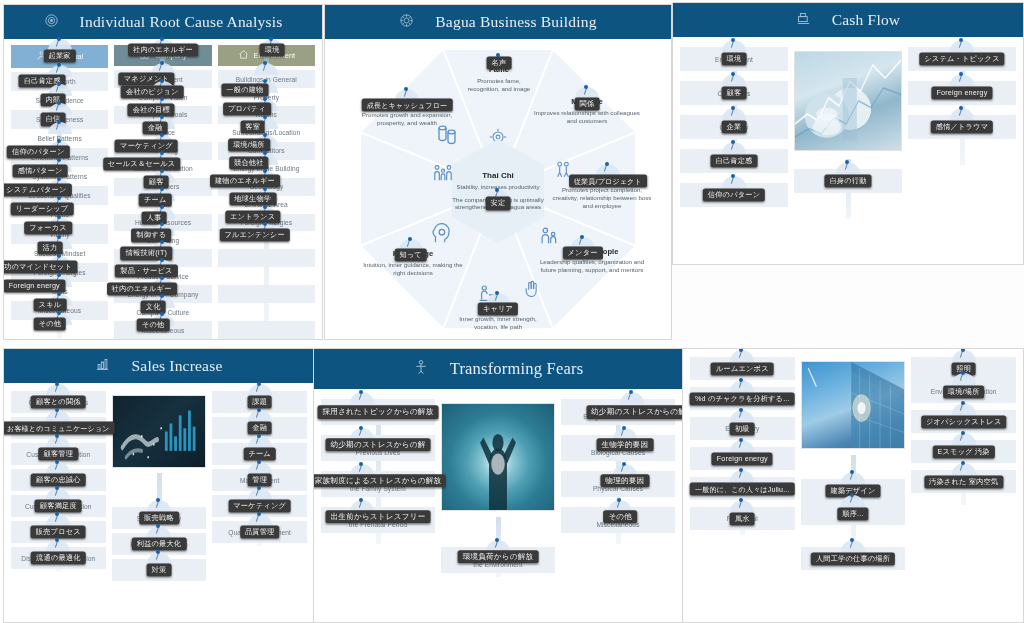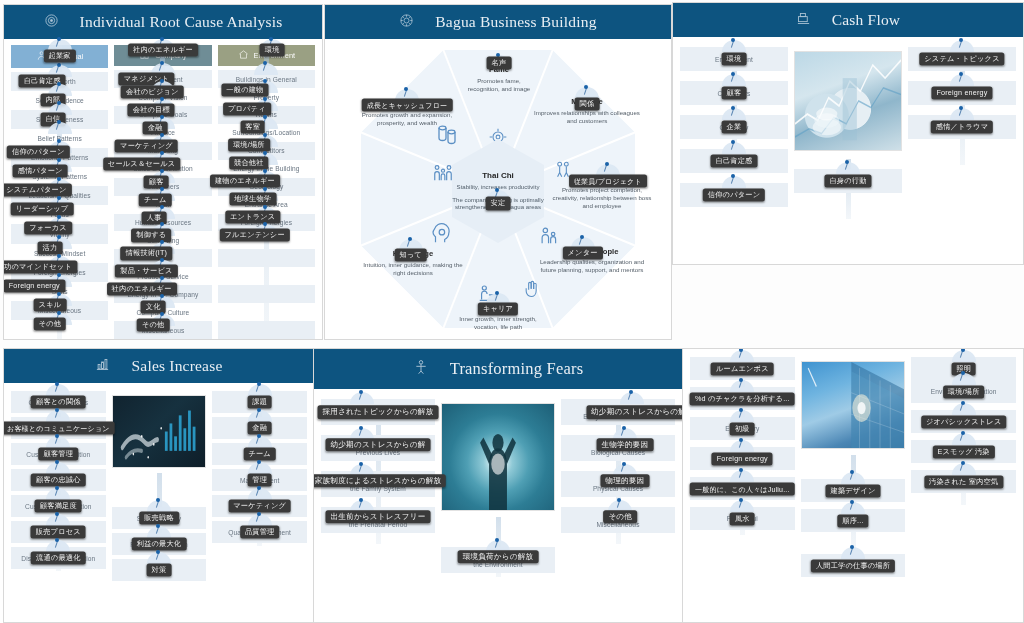--- a/index.html
+++ b/index.html
@@ -1219,21 +1219,21 @@
                   <line x1="86" y1="15" x2="86" y2="56"></line>
                 <line x1="48" y1="20" x2="100" y2="34"></line>
                   <line x1="48" y1="34" x2="100" y2="46"></line>
               </g>
               <circle cx="58" cy="30" r="9" fill="#fff6dd" opacity=".55"></circle>
               <circle cx="58" cy="30" r="4" fill="#ffffff" opacity=".8"></circle>
               <path d="M6 4 14 16" stroke="#ffffff" stroke-width="1.1" opacity=".8"></path>
             </svg>
           </div>
           <div class="spine" style="top:98px;height:95px;bottom:auto;"></div>
-          <div class="row alt" style="height:23px;margin-top:26px;margin-bottom:7px;z-index:2">
+          <div class="row alt" style="height:23px;margin-top:26px;z-index:2">
             <span class="en">Building Design</span>
             <span class="pin">
                 <span class="dome"></span>
                 <span class="stem"></span>
                 <span class="dot"></span>
               </span>
             <span class="chip">建築デザイン</span>
           </div>
           <div class="row alt" style="height:23px;margin-bottom:22px;z-index:2">
             <span class="en">Order</span>

